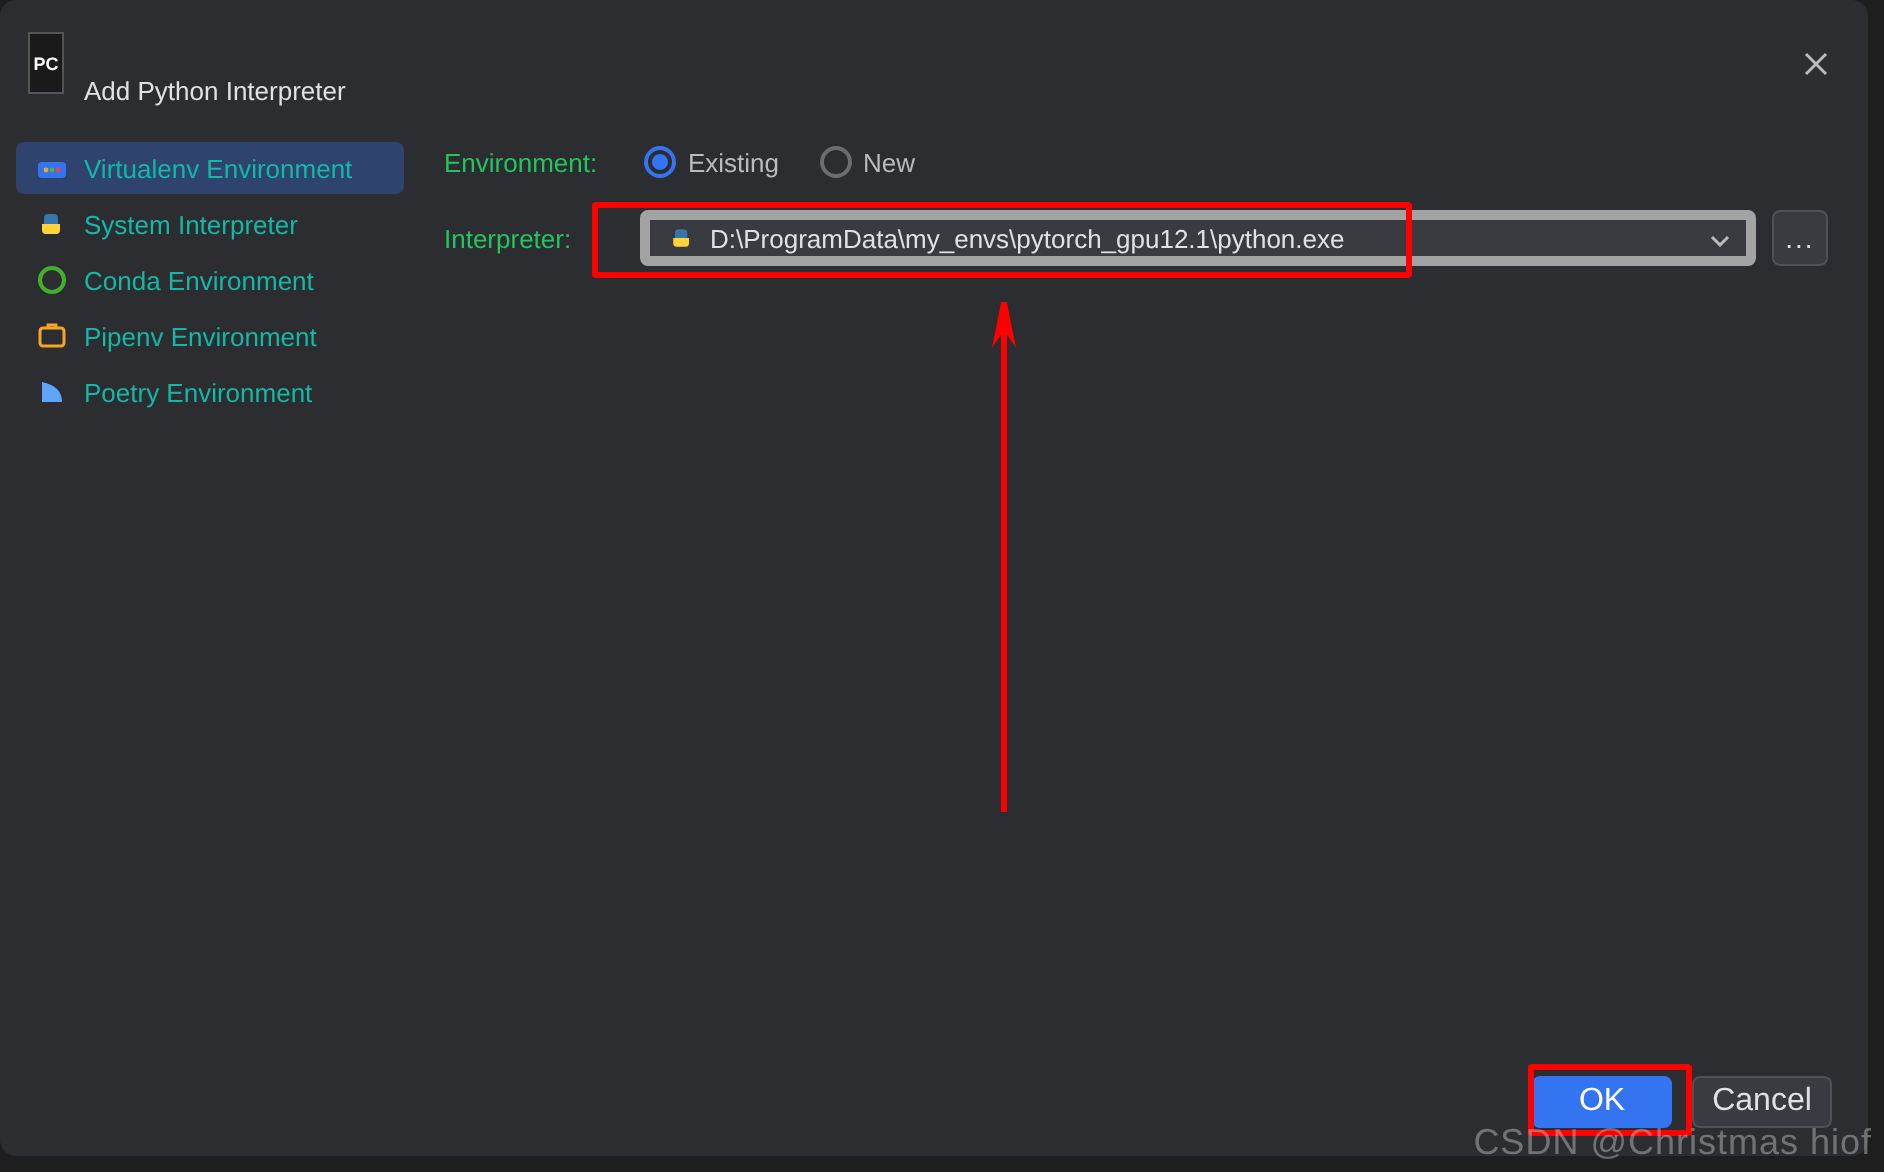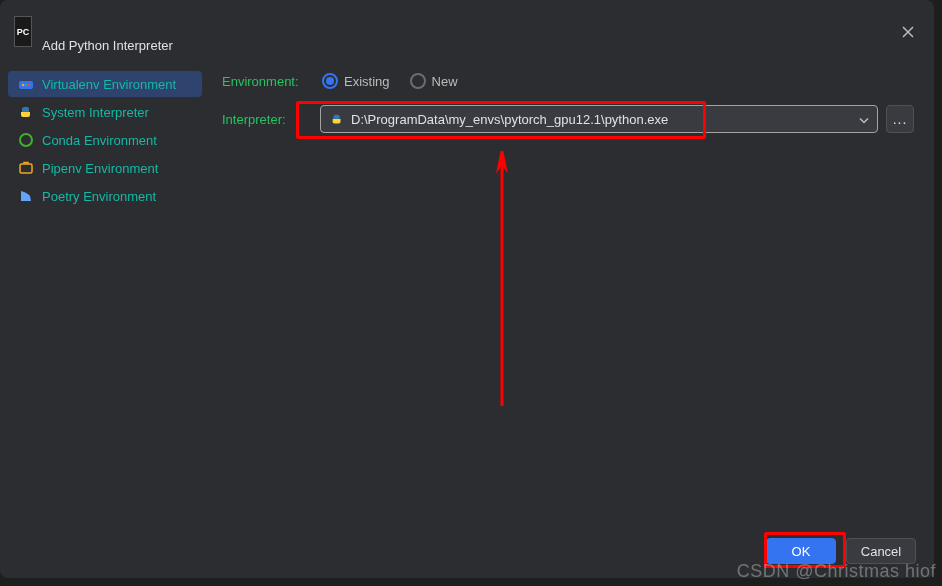--- a/index.html
+++ b/index.html
@@ -123,21 +123,21 @@
       display: flex;
       align-items: center;
       gap: 8px;
     }
     .dropdown-wrapper {
       position: relative;
       flex: 1;
     }
     .dropdown {
       background: #393b40;
-      border: 1px solid #a3a3a3;
+      border: 5px solid #a3a3a3;
       border-radius: 4px;
       height: 28px;
       display: flex;
       align-items: center;
       padding: 0 28px 0 8px;
       gap: 6px;
       cursor: pointer;
       color: #dfe1e5;
       position: relative;
     }
@@ -197,21 +197,21 @@
       min-width: 70px;
       height: 26px;
       border-radius: 4px;
       border: 1px solid #4e5157;
       background: #393b40;
       color: #dfe1e5;
       display: flex;
       align-items: center;
       justify-content: center;
       cursor: pointer;
-      font-size: 13px;
+      font-size: 16px;
       margin-top: 48px;
     }
     .btn.primary {
       background: #3574f0;
       border-color: #3574f0;
       color: #fff;
     }
     .red-box.ok {
       left: 764px;
       top: 532px;

